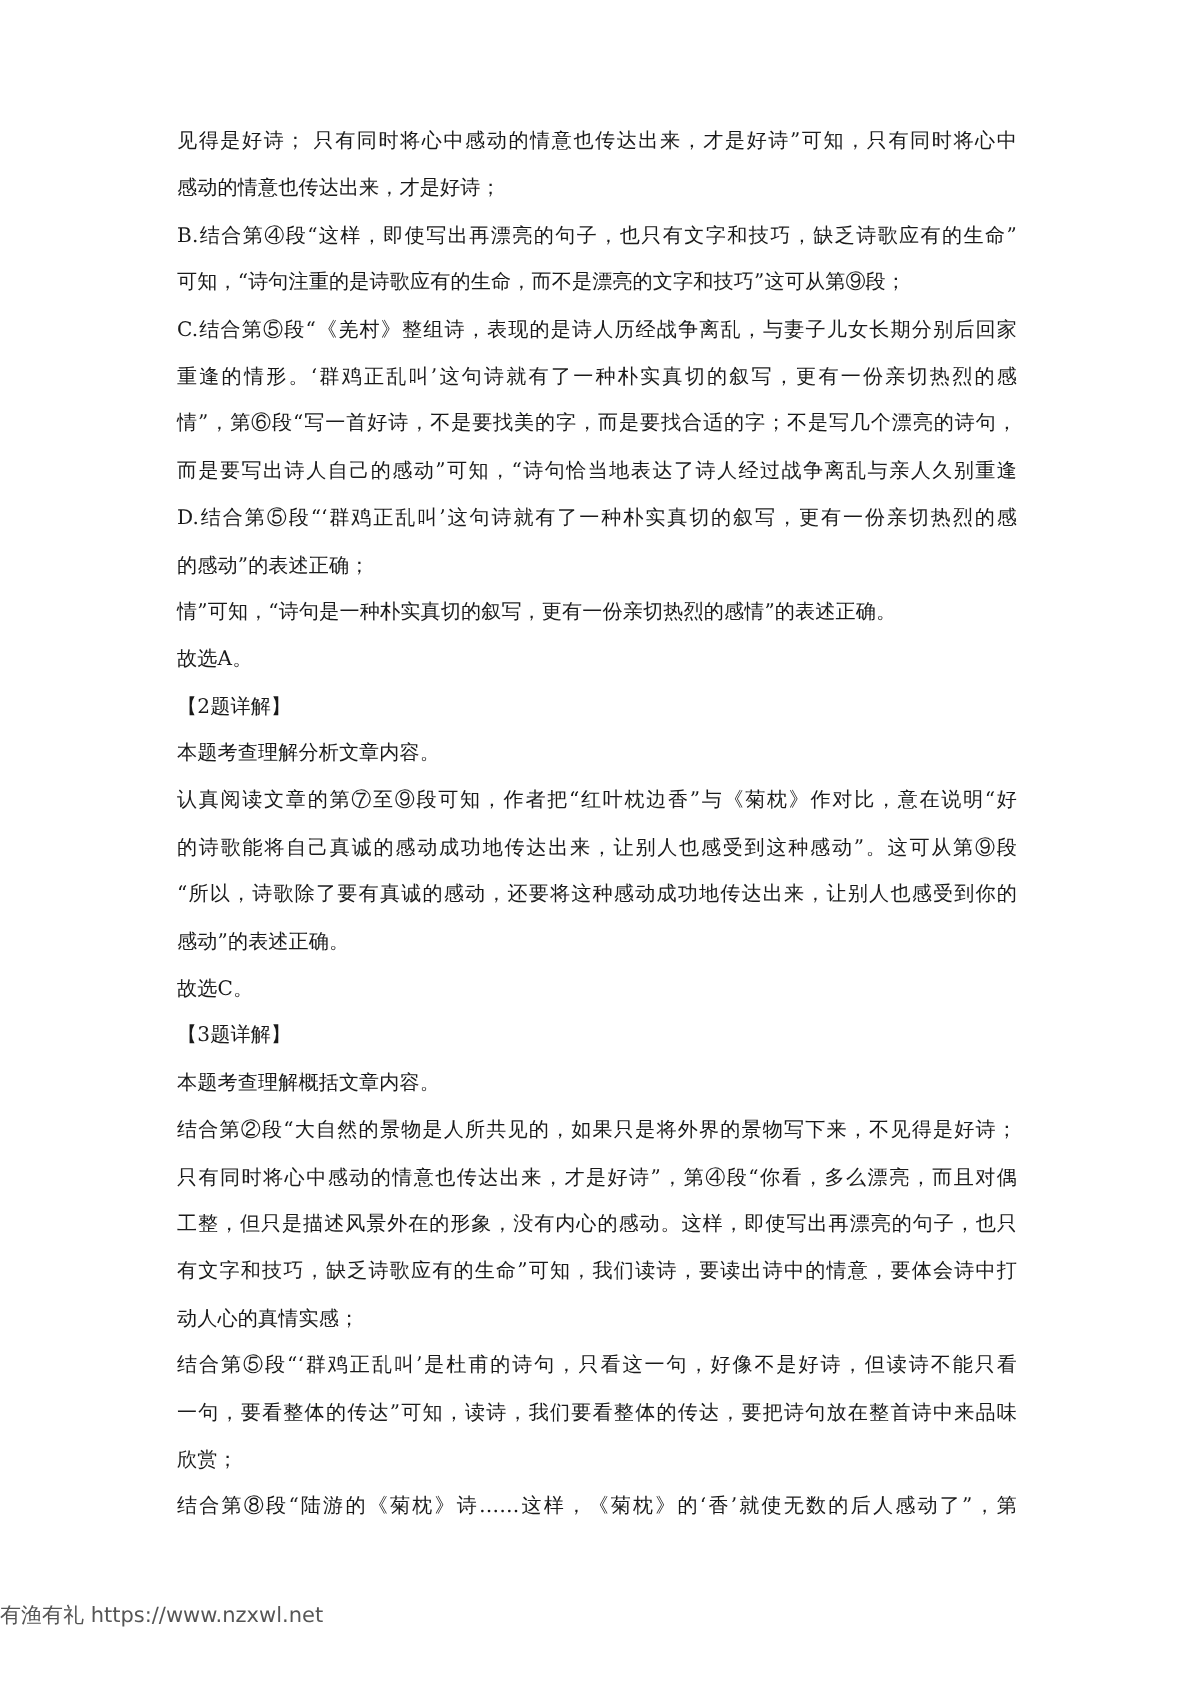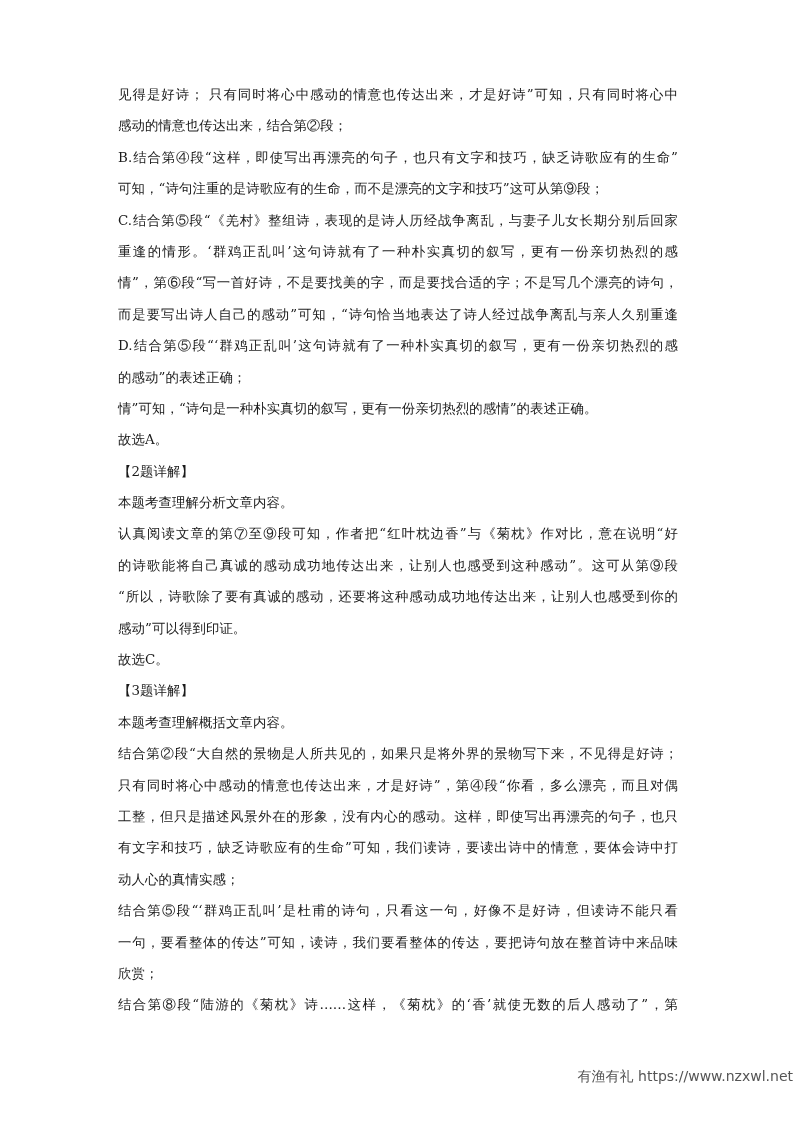--- a/index.html
+++ b/index.html
@@ -11,48 +11,48 @@
     font-size: 13.4px;
     color: #1a1a1a;
     height: 31.4px;
     line-height: 22px;
     white-space: nowrap;
     letter-spacing: 0.1px;
   }
   .line.justify { text-align-last: justify; text-align: justify; }
   .footer {
     position: absolute; left: 0; width: 793px; top: 1068px;
-    text-align: right;
+    text-align: left;
     font-family: "DejaVu Sans", "Liberation Sans", sans-serif;
     font-size: 14px; color: #555555;
   }
 </style>
 </head>
 <body>
 
 <div class="page">
   <div class="content" id="content">
       <div class="line justify">见得是好诗； 只有同时将心中感动的情意也传达出来，才是好诗”可知，只有同时将心中</div>
-      <div class="line">感动的情意也传达出来，结合第②段；</div>
+      <div class="line">感动的情意也传达出来，才是好诗；</div>
       <div class="line justify">B.结合第④段“这样，即使写出再漂亮的句子，也只有文字和技巧，缺乏诗歌应有的生命”</div>
       <div class="line">可知，“诗句注重的是诗歌应有的生命，而不是漂亮的文字和技巧”这可从第⑨段；</div>
       <div class="line justify">C.结合第⑤段“《羌村》整组诗，表现的是诗人历经战争离乱，与妻子儿女长期分别后回家</div>
       <div class="line justify">重逢的情形。‘群鸡正乱叫’这句诗就有了一种朴实真切的叙写，更有一份亲切热烈的感</div>
       <div class="line justify">情”，第⑥段“写一首好诗，不是要找美的字，而是要找合适的字；不是写几个漂亮的诗句，</div>
       <div class="line justify">而是要写出诗人自己的感动”可知，“诗句恰当地表达了诗人经过战争离乱与亲人久别重逢</div>
       <div class="line justify">D.结合第⑤段“‘群鸡正乱叫’这句诗就有了一种朴实真切的叙写，更有一份亲切热烈的感</div>
       <div class="line">的感动”的表述正确；</div>
       <div class="line">情”可知，“诗句是一种朴实真切的叙写，更有一份亲切热烈的感情”的表述正确。</div>
       <div class="line">故选A。</div>
       <div class="line">【2题详解】</div>
       <div class="line">本题考查理解分析文章内容。</div>
       <div class="line justify">认真阅读文章的第⑦至⑨段可知，作者把“红叶枕边香”与《菊枕》作对比，意在说明“好</div>
       <div class="line justify">的诗歌能将自己真诚的感动成功地传达出来，让别人也感受到这种感动”。这可从第⑨段</div>
       <div class="line justify">“所以，诗歌除了要有真诚的感动，还要将这种感动成功地传达出来，让别人也感受到你的</div>
-      <div class="line">感动”可以得到印证。</div>
+      <div class="line">感动”的表述正确。</div>
       <div class="line">故选C。</div>
       <div class="line">【3题详解】</div>
       <div class="line">本题考查理解概括文章内容。</div>
       <div class="line justify">结合第②段“大自然的景物是人所共见的，如果只是将外界的景物写下来，不见得是好诗；</div>
       <div class="line justify">只有同时将心中感动的情意也传达出来，才是好诗”，第④段“你看，多么漂亮，而且对偶</div>
       <div class="line justify">工整，但只是描述风景外在的形象，没有内心的感动。这样，即使写出再漂亮的句子，也只</div>
       <div class="line justify">有文字和技巧，缺乏诗歌应有的生命”可知，我们读诗，要读出诗中的情意，要体会诗中打</div>
       <div class="line">动人心的真情实感；</div>
       <div class="line justify">结合第⑤段“‘群鸡正乱叫’是杜甫的诗句，只看这一句，好像不是好诗，但读诗不能只看</div>
       <div class="line justify">一句，要看整体的传达”可知，读诗，我们要看整体的传达，要把诗句放在整首诗中来品味</div>

